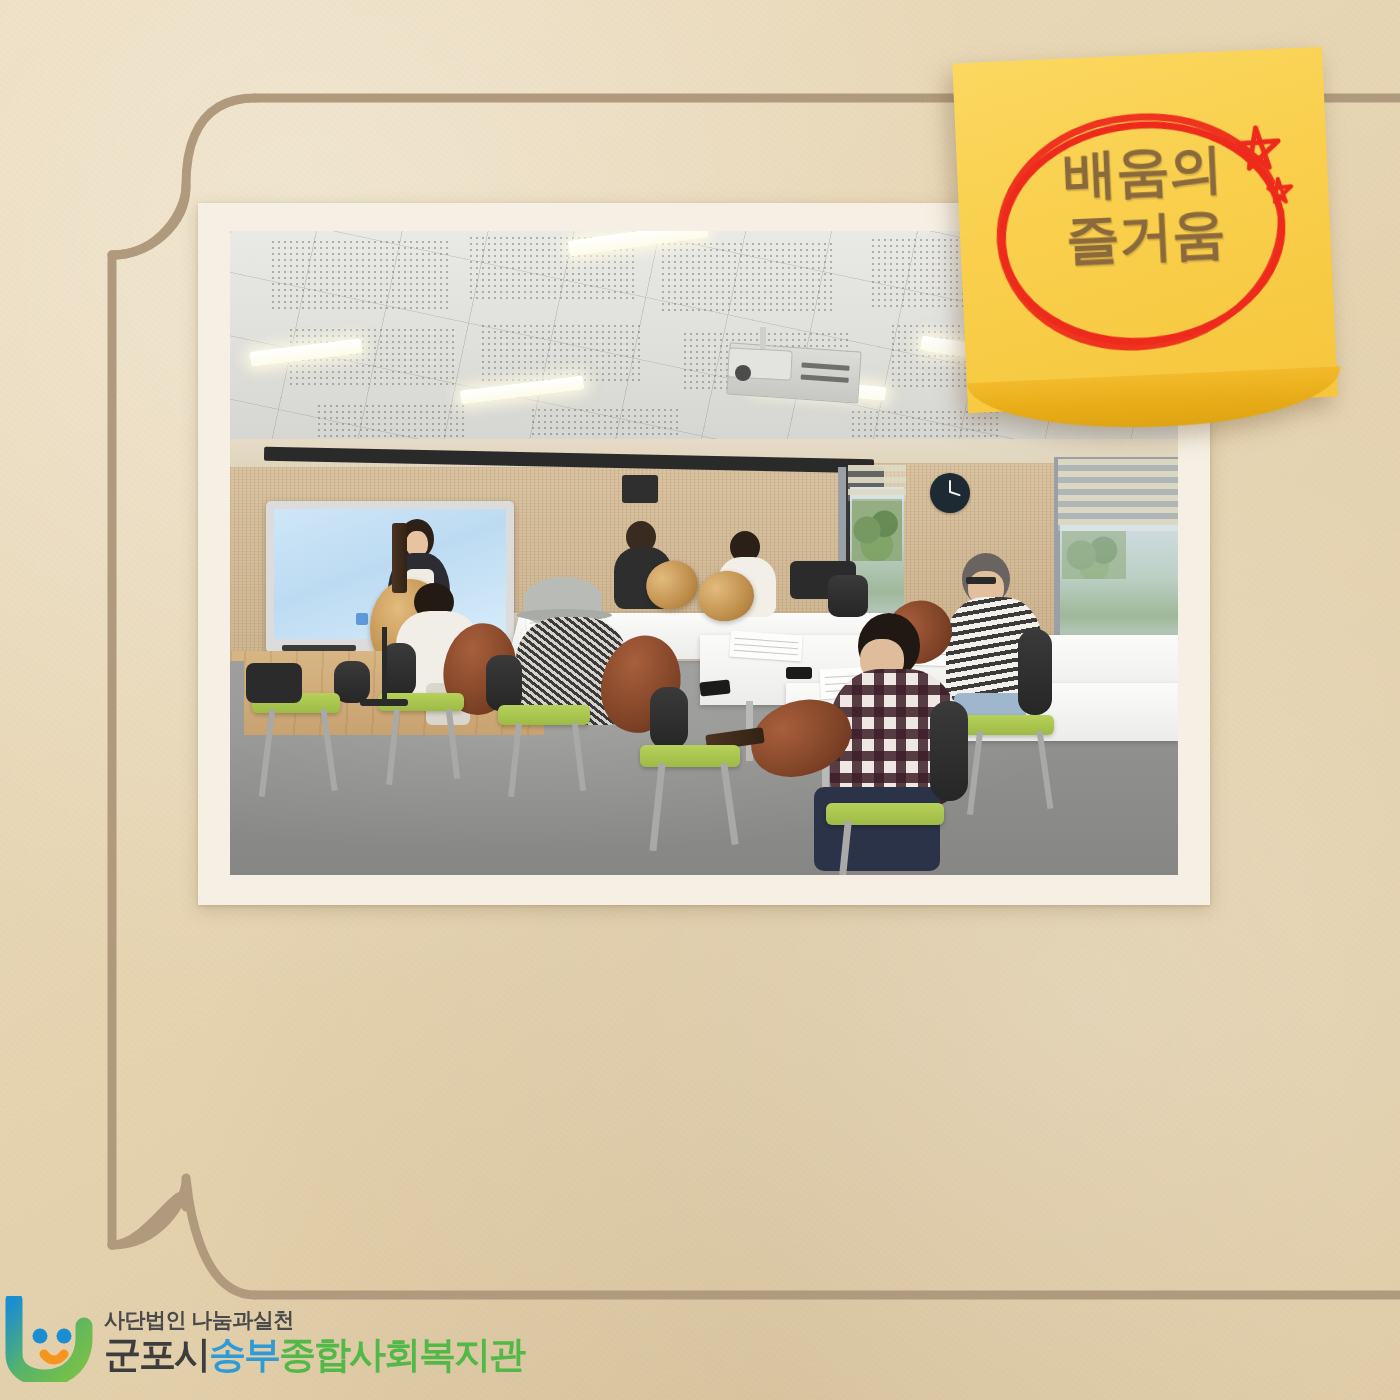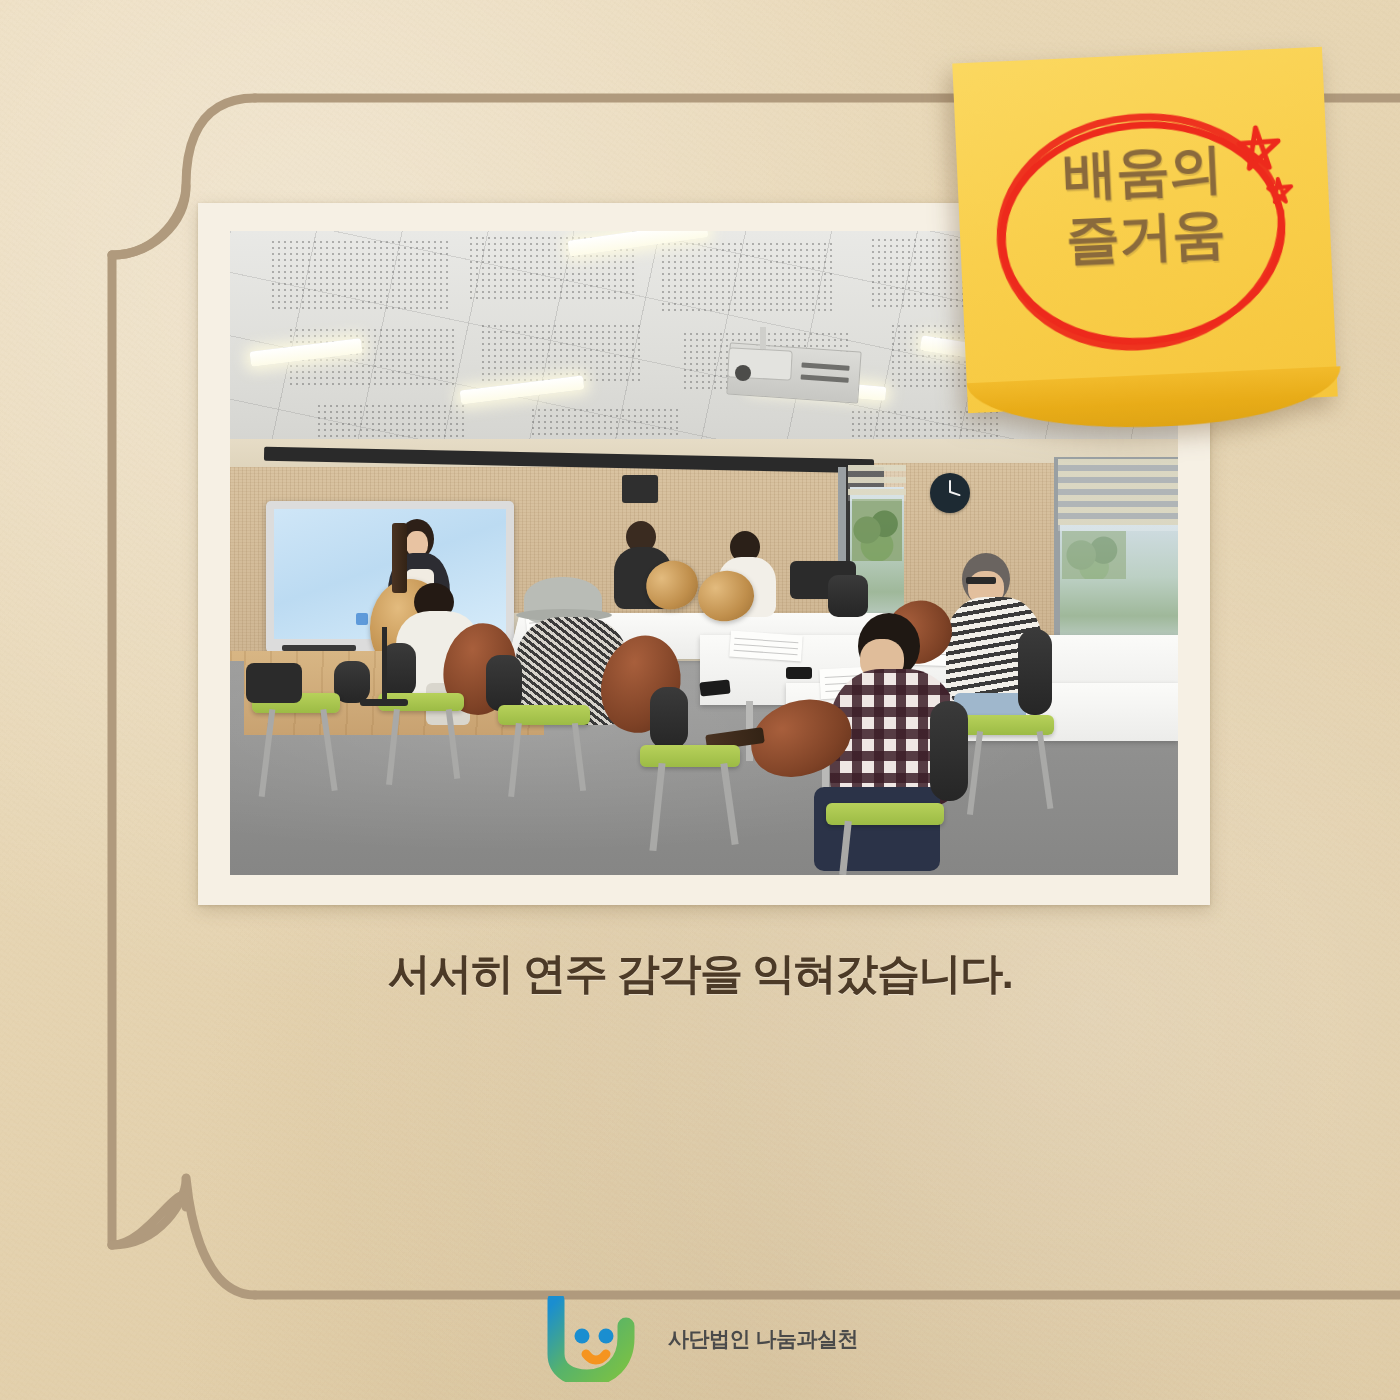--- a/index.html
+++ b/index.html
@@ -158,21 +158,21 @@
   }
   .hl.ul{
     background-image:linear-gradient(#fcf3d8,#fcf3d8);
     border-bottom:5px solid #ef3124;
     padding-bottom:1px;
   }
 
   
   .logo{
     position:absolute;left:0;right:0;bottom:18px;
-    display:flex;align-items:center;justify-content:center;gap:22px;
+    display:flex;align-items:center;
   }
   .logo-mark{width:104px;height:86px;}
   .logo-txt{display:flex;flex-direction:column;align-items:flex-start;gap:2px;}
   .logo-sub{font-size:21px;font-weight:800;color:#4a4a4a;letter-spacing:-.5px;}
   .logo-main{font-size:37px;font-weight:900;letter-spacing:-2px;line-height:1;}
   .c-dark{color:#3d3d3d;} .c-blue{color:#2e9bd6;} .c-green{color:#52b848;}
 </style>
 </head>
 <body>
 
@@ -399,34 +399,36 @@
         </g>
       </svg>
       <div class="note-text">
         <span>배움의</span>
         <span>즐거움</span>
       </div>
     </div>
   </div>
 
   <div class="caption">
-    <div class="cline"><span>서서히 연주 감각을 익혀갔습니다.</span></div>
   </div>
 
   <div class="logo">
     <svg class="logo-mark" viewBox="0 0 104 86" aria-hidden="true">
       <defs>
         <linearGradient id="lg" x1="0" y1="0" x2="1" y2="1">
           <stop offset="0%" stop-color="#1a8ed0"></stop>
           <stop offset="48%" stop-color="#57b36a"></stop>
           <stop offset="100%" stop-color="#7dc242"></stop>
         </linearGradient>
       </defs>
       <path d="M14 4 C14 4 14 52 14 58 C14 74 28 82 45 82 C68 82 84 66 84 42 L84 30" fill="none" stroke="url(#lg)" stroke-width="17" stroke-linecap="round"></path>
       <circle cx="40" cy="40" r="7.5" fill="#1a8ed0"></circle>
       <circle cx="64" cy="40" r="7.5" fill="#1a8ed0"></circle>
       <path d="M44 58 C50 66 58 66 64 58" fill="none" stroke="#f5941f" stroke-width="9" stroke-linecap="round"></path>
     </svg>
     <div class="logo-txt">
       <div class="logo-sub">사단법인 나눔과실천</div>
+      <div class="logo-main">
+        <span class="c-dark">군포시</span><span class="c-blue">송부</span><span class="c-green">종합사회복지관</span>
+      </div>
     </div>
   </div>
 </div>
 
 </body></html>

